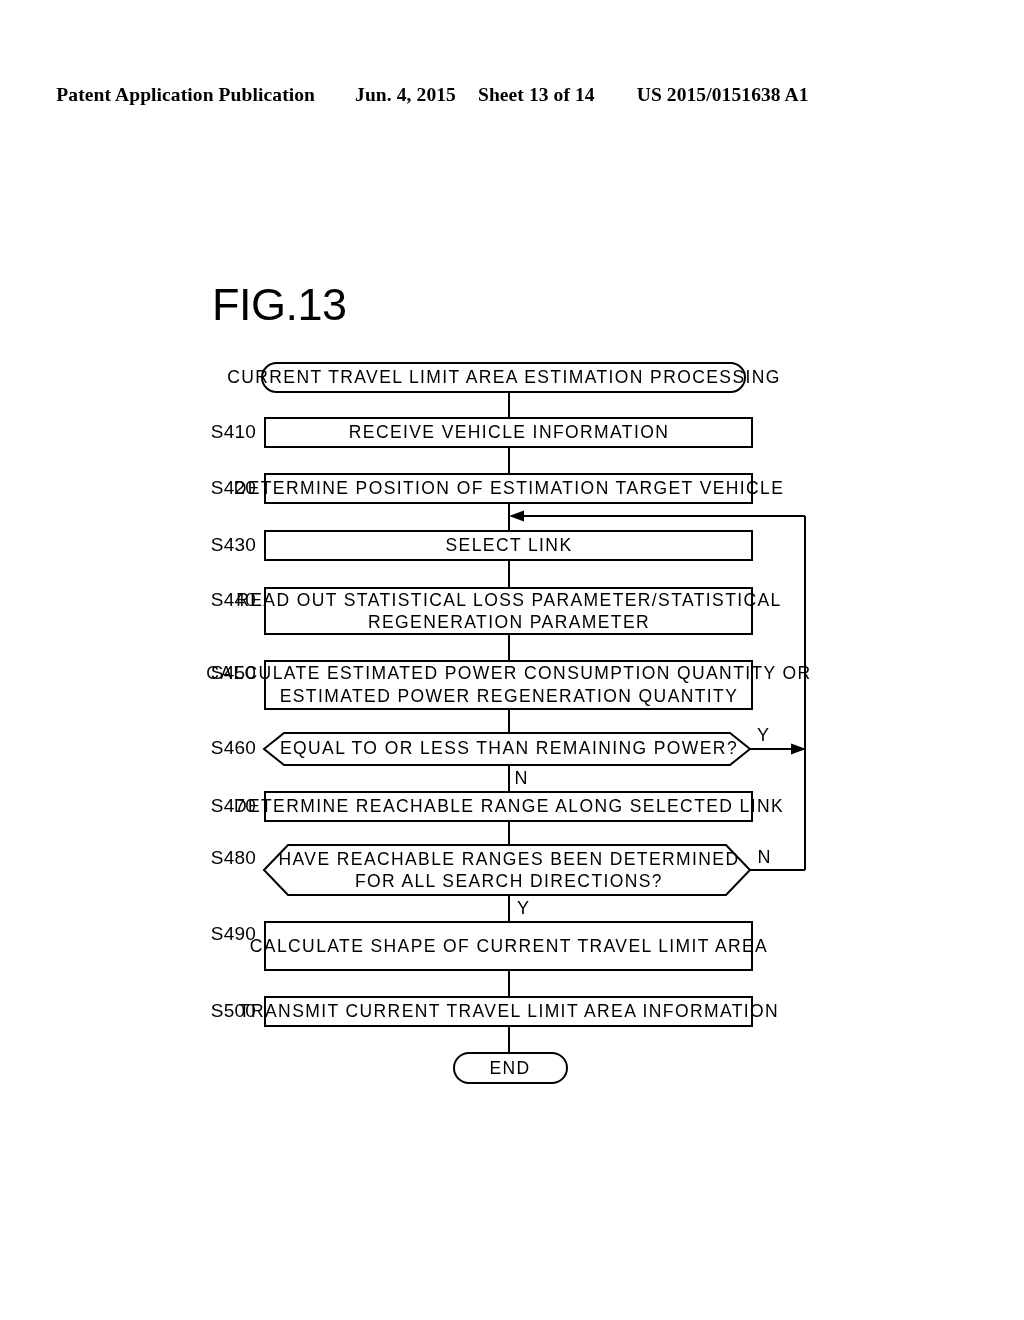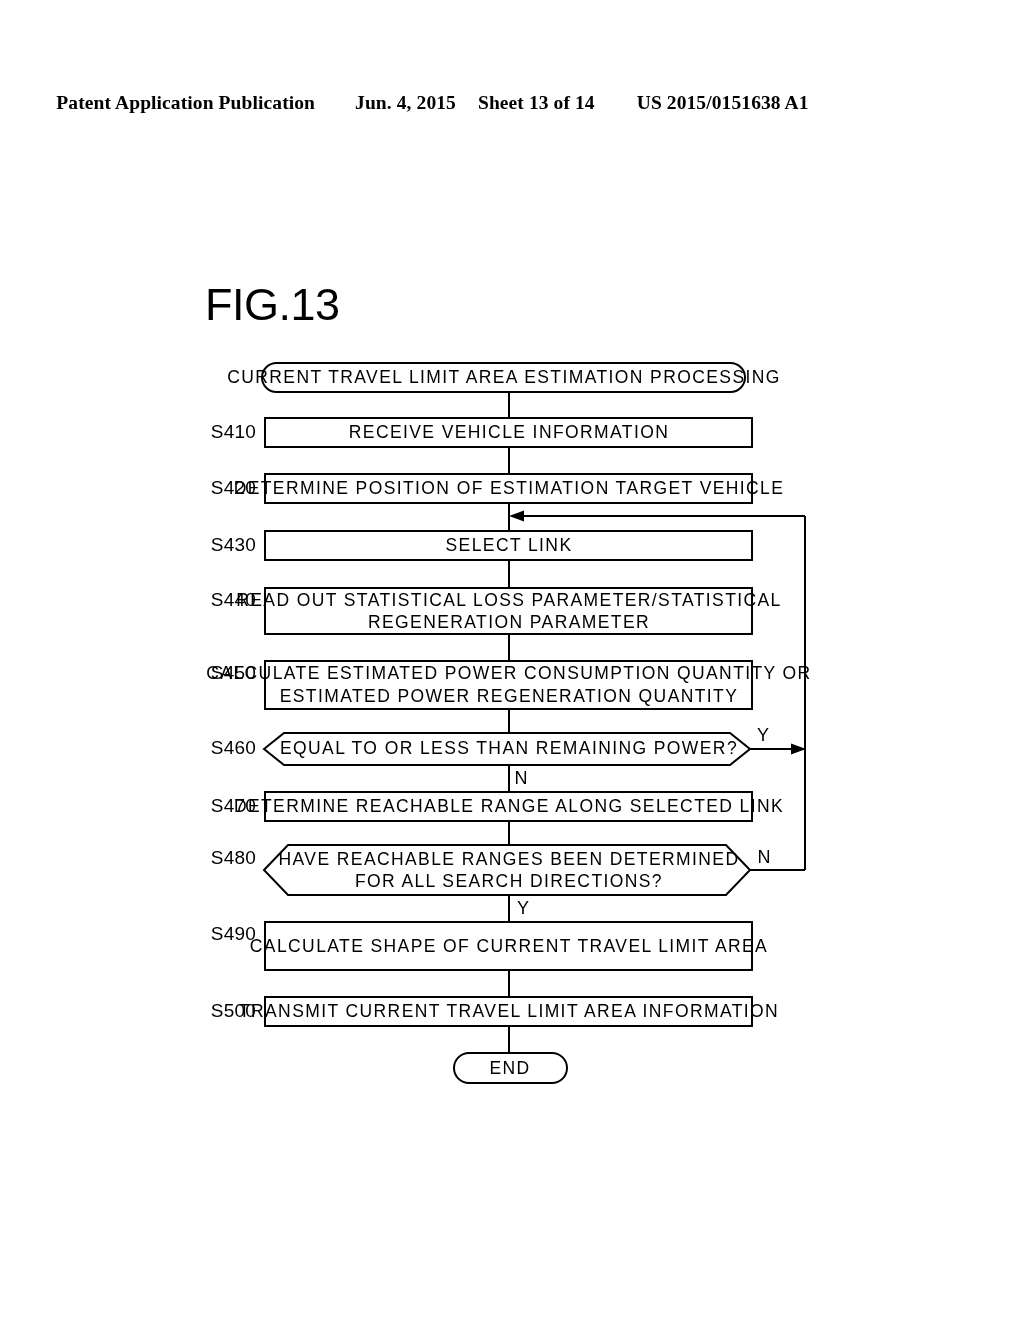--- a/index.html
+++ b/index.html
@@ -12,39 +12,39 @@
     height: 1320px;
     position: relative;
     font-family: "Liberation Sans", sans-serif;
     color: #000000;
     overflow: hidden;
   }
 
   
   .sheet-header {
     position: absolute;
-    top: 92px;
+    top: 84px;
     left: 0;
     width: 865px;
     text-align: center;
     font-family: "Liberation Serif", serif;
     font-weight: bold;
     font-size: 19.5px;
     letter-spacing: 0.1px;
     white-space: nowrap;
   }
   .sheet-header .hdr-seg { display: inline-block; vertical-align: baseline; }
   .gap-lg { display: inline-block; width: 40px; }
   .gap-md { display: inline-block; width: 22px; }
   .gap-xl { display: inline-block; width: 42px; }
 
   
   .fig-label {
     position: absolute;
-    left: 205px;
+    left: 212px;
     top: 282px;
     font-family: "Liberation Sans", sans-serif;
     font-size: 45px;
     font-weight: 400;
     letter-spacing: -0.5px;
     line-height: 1;
   }
 
   
   #flow-canvas {

